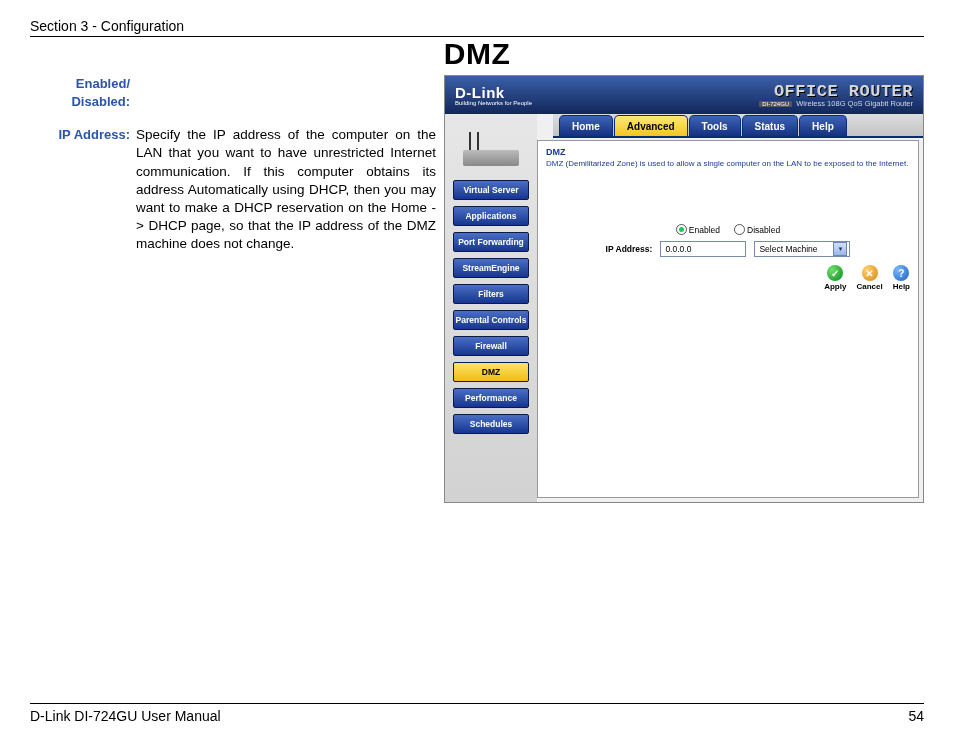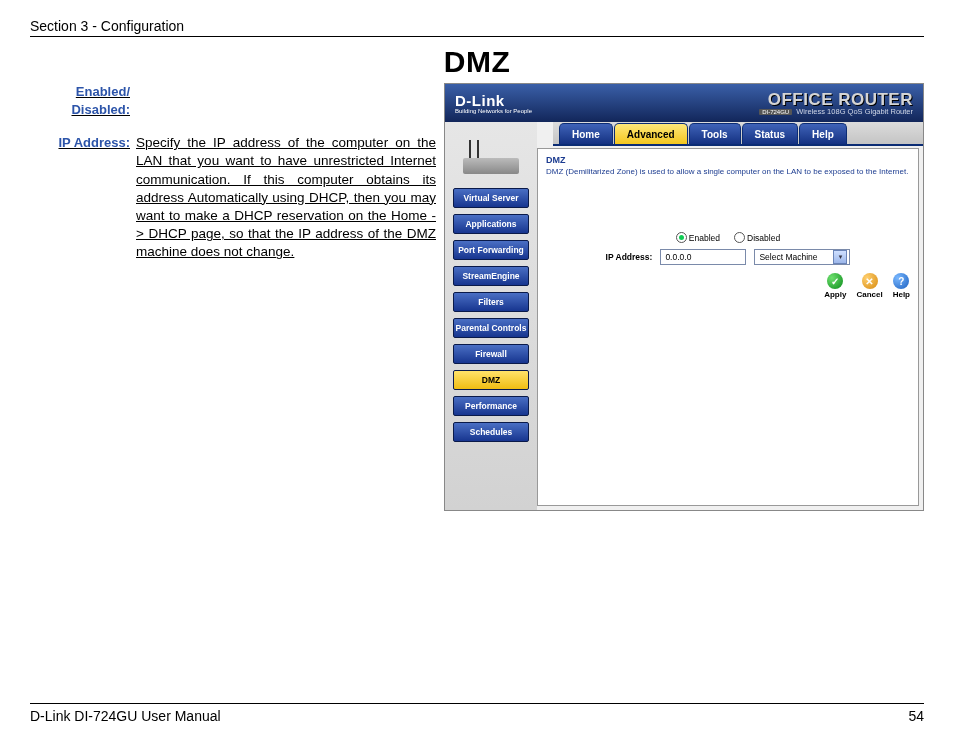--- a/index.html
+++ b/index.html
@@ -16,21 +16,20 @@
     padding: 18px 30px 0 30px;
     box-sizing: border-box;
     height: 100%;
     display: flex;
     flex-direction: column;
   }
   .section-header {
     font-size: 14px;
     border-bottom: 1px solid #000;
     padding-bottom: 2px;
-    margin-bottom: 8px;
   }
   .main-title {
     font-family: "Arial Narrow", Arial, sans-serif;
     font-weight: bold;
     font-size: 30px;
     text-align: center;
     margin: 0 0 4px 0;
     letter-spacing: 0.5px;
   }
   .content-row {
@@ -39,21 +38,20 @@
     gap: 8px;
   }
   .desc-col {
     flex: 1 1 0;
     font-size: 13.5px;
     line-height: 1.35;
   }
   .desc-item {
     display: flex;
     margin-bottom: 16px;
-    text-decoration: underline;
   }
   .desc-label {
     color: #2c54a9;
     font-weight: bold;
     text-align: right;
     width: 100px;
     flex-shrink: 0;
     padding-right: 6px;
     font-size: 13px;
   }
@@ -86,21 +84,21 @@
     display: block;
     font-weight: normal;
   }
   .product-title {
     text-align: right;
     line-height: 1;
   }
   .product-main {
     font-size: 17px;
     font-weight: bold;
-    font-family: Liberation Sans, sans-serif;
+    font-family: Liberation Mono, monospace;
     color: #d5d5d5;
     text-shadow: 1px 1px 0 #000;
     letter-spacing: 0.5px;
   }
   .product-sub {
     font-size: 7.5px;
     color: #cfd6e6;
   }
   .product-sub .model {
     background: #555;

